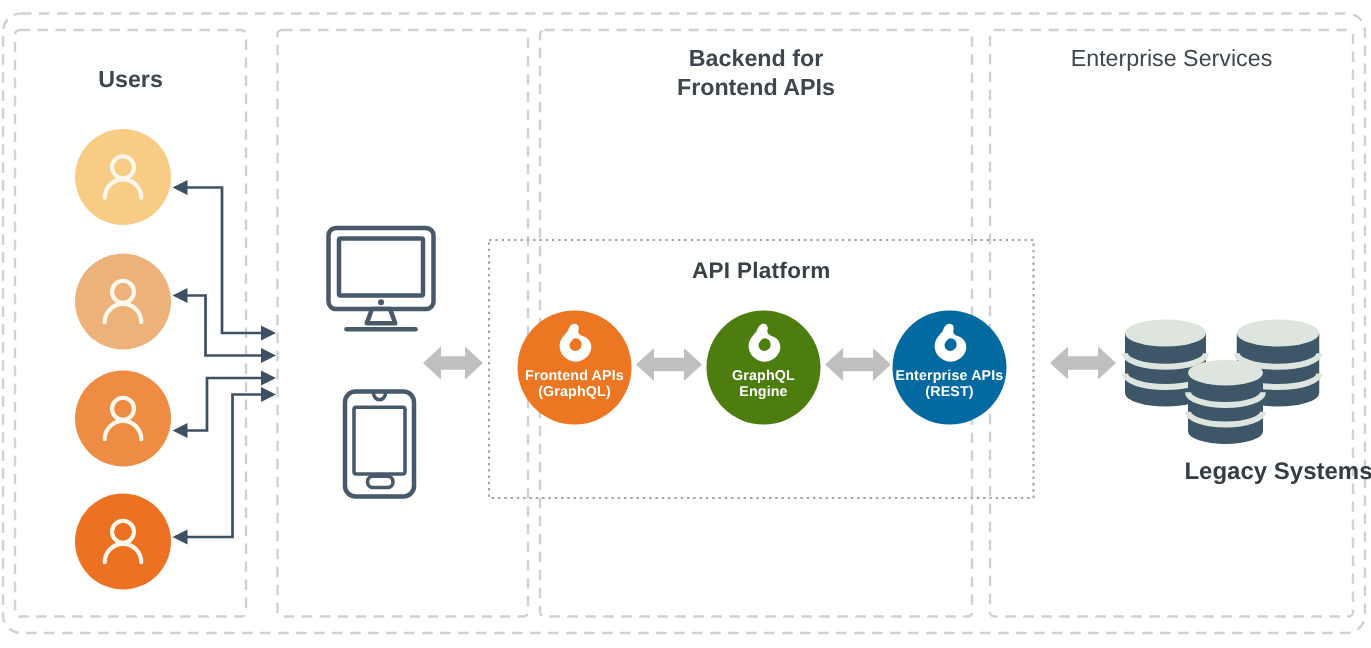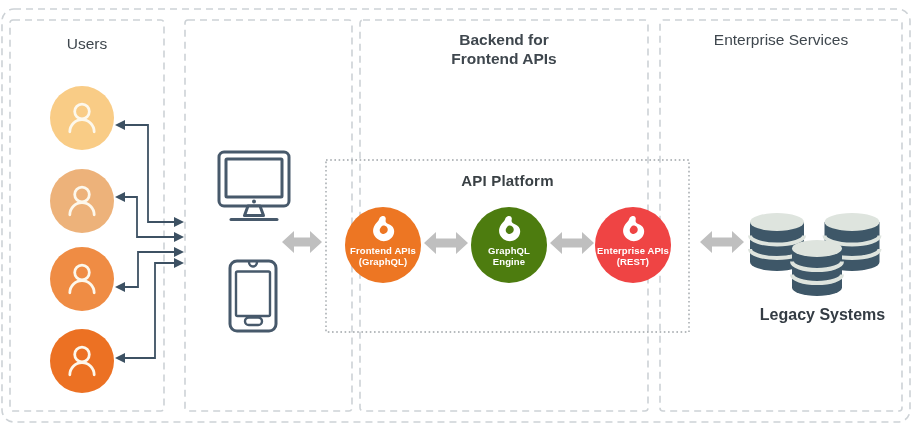--- a/index.html
+++ b/index.html
@@ -40,21 +40,21 @@
   }
   .node{
     position:absolute;z-index:2;width:76px;height:76px;border-radius:50%;
     display:flex;flex-direction:column;align-items:center;box-sizing:border-box;padding-top:8px;
   }
   .node-label{
     margin-top:2px;text-align:center;white-space:pre-line;color:#fff;
     font-size:9.5px;font-weight:bold;line-height:10.5px;letter-spacing:.1px;
   }
   .caption{
-    position:absolute;z-index:2;text-align:center;font-size:16px;font-weight:bold;
+    position:absolute;z-index:2;text-align:right;font-size:16px;font-weight:bold;
     color:var(--text_black);
   }
 </style>
 </head>
 <body>
 
 <div class="canvas">
 
   <svg class="overlay" viewBox="0 0 914 432">
 
@@ -121,21 +121,21 @@
       <ellipse class="db-l" cx="852" cy="222" rx="27.5" ry="9"></ellipse>
     </g>
     <g>
       <path class="db-b" d="M792,248.5 V287.5 A25 8.5 0 0 0 842,287.5 V248.5 Z"></path>
       <path class="db-arc" d="M792,261.5 A25 8.5 0 0 0 842,261.5"></path>
       <path class="db-arc" d="M792,274.5 A25 8.5 0 0 0 842,274.5"></path>
       <ellipse class="db-l" cx="817" cy="248.5" rx="25" ry="8.5"></ellipse>
     </g>
   </svg>
 
-  <div class="col-title" style="left:10px;top:34px;width:154px;">Users</div>
+  <div class="col-title" style="left:10px;top:44px;width:154px;font-weight:bold;">Users</div>
   <div class="col-title" style="left:360px;top:30px;width:288px;font-weight:bold;">Backend for
 Frontend APIs</div>
   <div class="col-title" style="left:660px;top:30px;width:242px;">Enterprise Services</div>
 
   <div class="api-title" style="left:326px;top:172px;width:363px;">API Platform</div>
 
   <div class="avatar" style="left: 50px; top: 86px; background: rgb(249, 204, 134);">
     <svg width="52" height="52" viewBox="0 0 64 64">
       <g fill="none" stroke="#FDF8EC" stroke-width="3.4" stroke-linecap="round">
         <circle cx="32" cy="24" r="9"></circle>
@@ -175,21 +175,21 @@
     <div class="node-label">Frontend APIs
 (GraphQL)</div>
   </div>
   <div class="node" style="left: 471px; top: 207px; background: #4d7c0f;">
     <svg width="25" height="29" viewBox="0 0 34 40">
       <path fill="#fff" fill-rule="evenodd" d="M14.5,1.6 C18.5,0.2 21,3.2 20,6.8 C19.3,9.4 20.6,11.4 24.4,12.6 C30.6,14.6 33.4,21 30.8,27.2 C28,33.9 20.2,37.6 13.2,35.4 C6,33.2 1.6,26.4 2.8,19.4 C3.7,14.2 7.4,11.2 9.6,8.4 C11.2,6.4 11,3 14.5,1.6 Z M16.5,14.6 C20.6,14.4 23.4,17.6 22.8,21.2 C22.2,24.9 18.4,27.1 15,25.7 C11.9,24.4 10.8,20.6 12.8,17.9 C14,16.3 15.1,14.7 16.5,14.6 Z"></path>
     </svg>
     <div class="node-label">GraphQL
 Engine</div>
   </div>
-  <div class="node" style="left: 595px; top: 207px; background: #ef4444;">
+  <div class="node" style="left: 595px; top: 207px; background: #0369a1;">
     <svg width="25" height="29" viewBox="0 0 34 40">
       <path fill="#fff" fill-rule="evenodd" d="M14.5,1.6 C18.5,0.2 21,3.2 20,6.8 C19.3,9.4 20.6,11.4 24.4,12.6 C30.6,14.6 33.4,21 30.8,27.2 C28,33.9 20.2,37.6 13.2,35.4 C6,33.2 1.6,26.4 2.8,19.4 C3.7,14.2 7.4,11.2 9.6,8.4 C11.2,6.4 11,3 14.5,1.6 Z M16.5,14.6 C20.6,14.4 23.4,17.6 22.8,21.2 C22.2,24.9 18.4,27.1 15,25.7 C11.9,24.4 10.8,20.6 12.8,17.9 C14,16.3 15.1,14.7 16.5,14.6 Z"></path>
     </svg>
     <div class="node-label">Enterprise APIs
 (REST)</div>
   </div>
 
   <div class="caption" style="left:730px;top:306px;width:185px;">Legacy Systems</div>
 
 </div>

